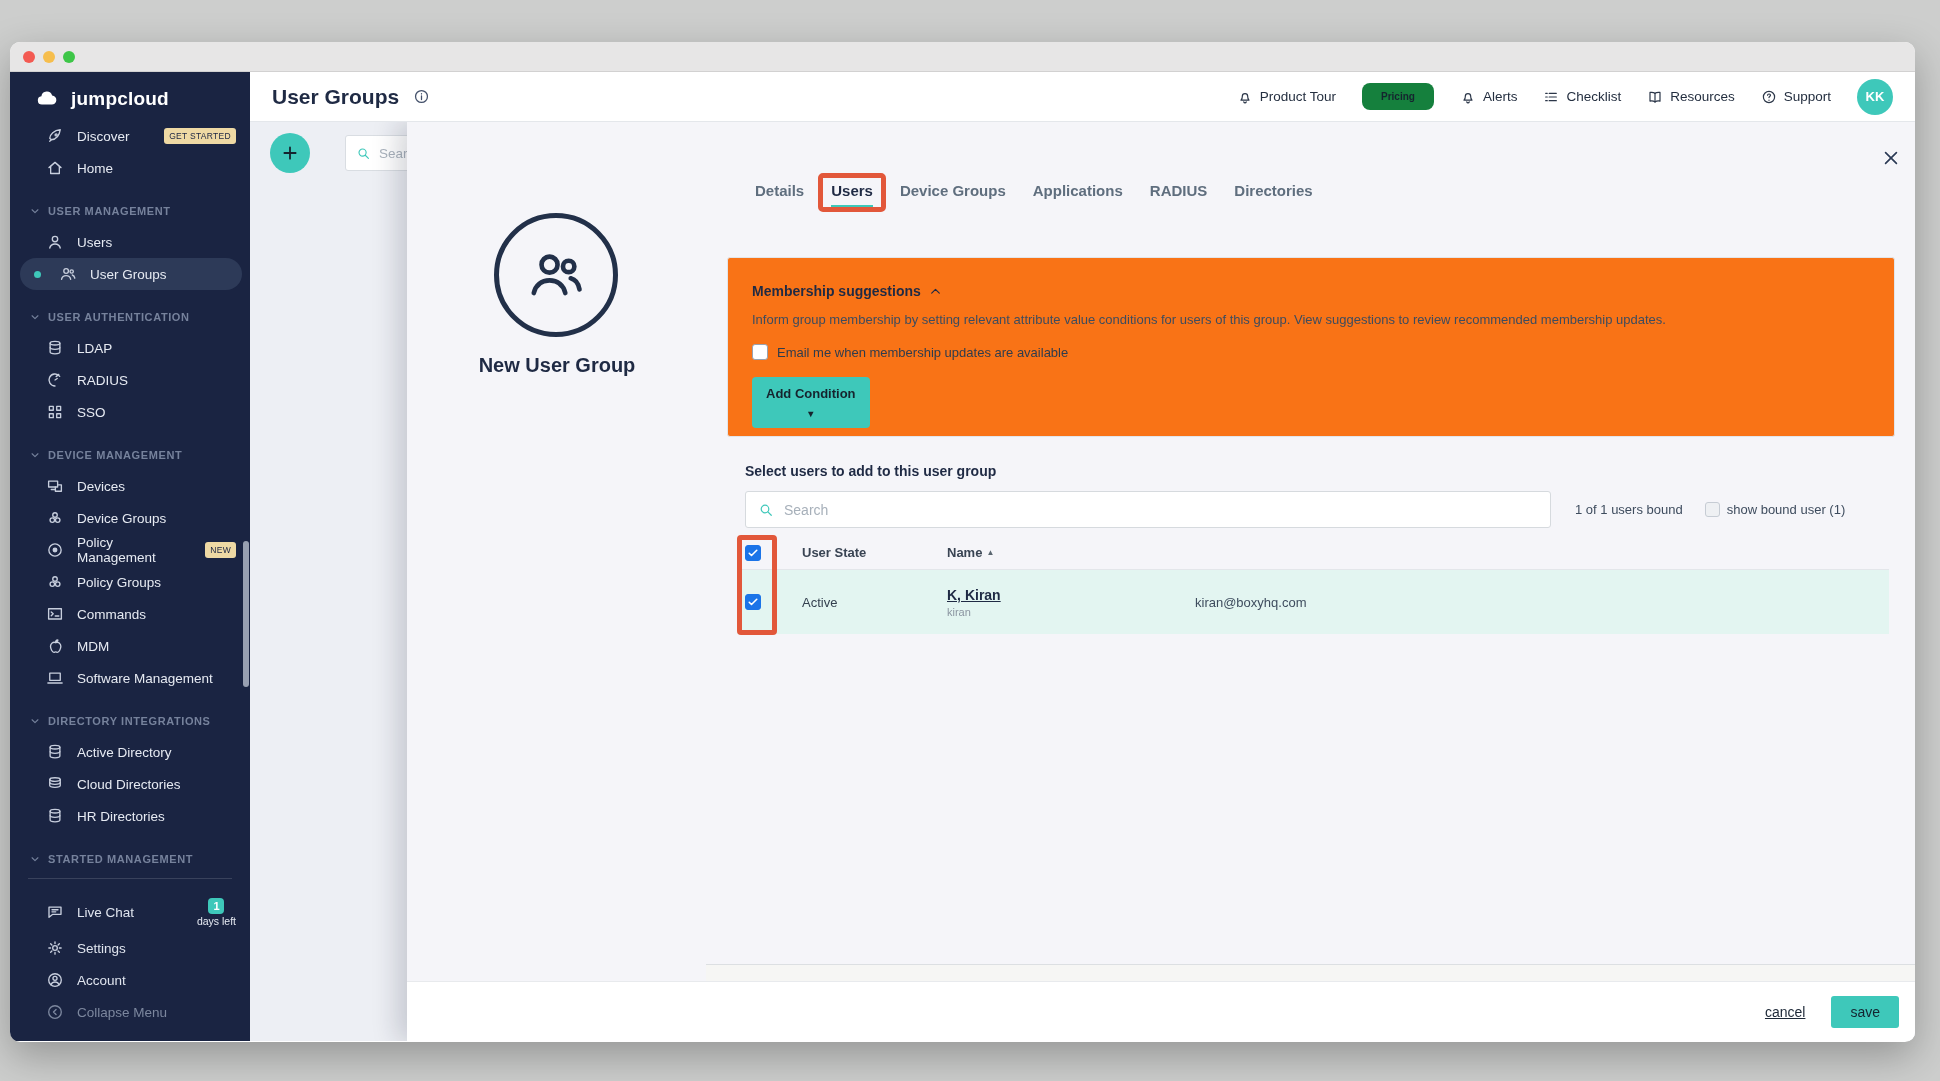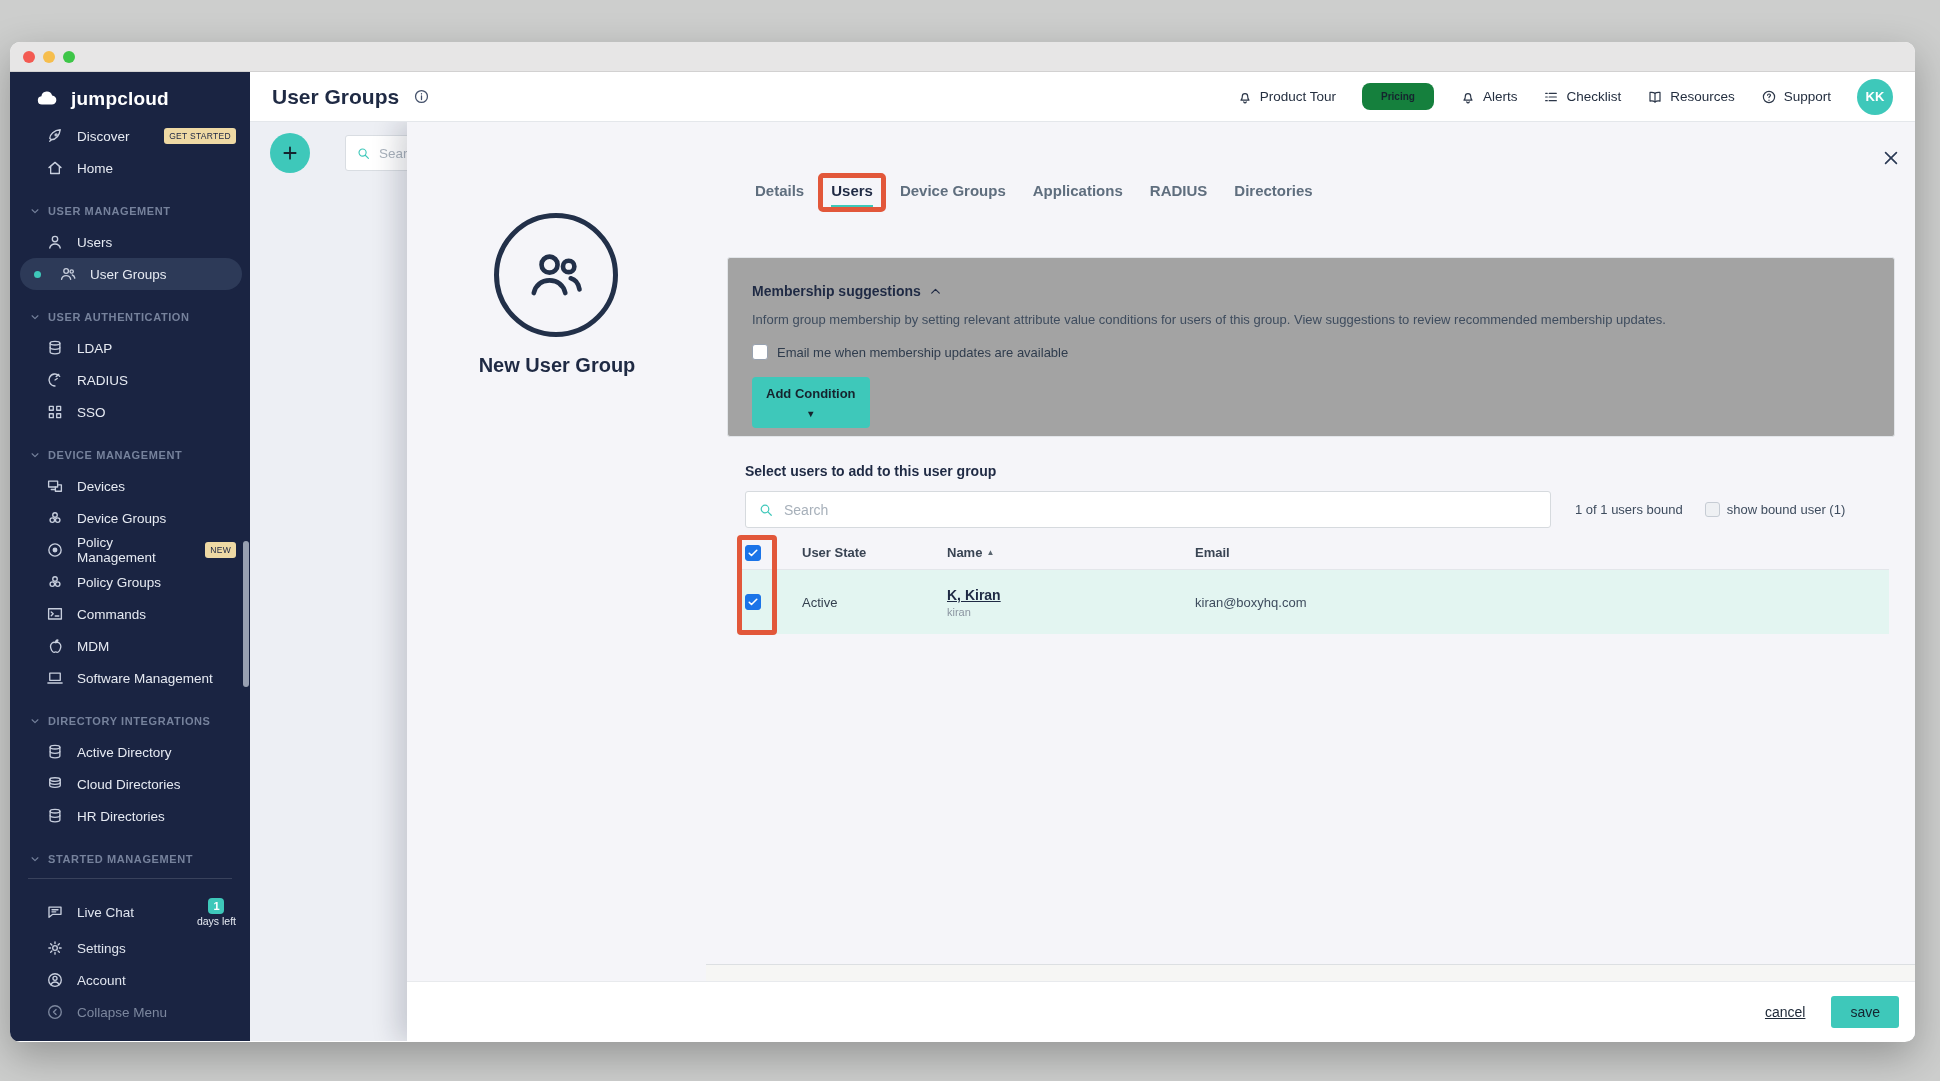--- a/index.html
+++ b/index.html
@@ -79,21 +79,21 @@
   .obj-title { position:absolute; left:0; top:232px; width:300px; text-align:center;
     font-size:20px; font-weight:bold; color:#1f2a44; }
 
   .tabs { position:absolute; left:348px; top:60px; display:flex; gap:27px; }
   .tab { position:relative; font-size:15px; font-weight:bold; color:#5f6e7e; padding-bottom:9px; cursor:pointer; }
   .tab.active { color:#1f2a44; }
   .tab.active .tab-underline { position:absolute; left:0; right:0; bottom:0; height:3px; background:#3ec8ba; }
   .anno-tab { position:absolute; left:-13px; right:-13px; top:-9px; bottom:-4px;
     border:5px solid #e2573a; border-radius:5px; pointer-events:none; }
 
-  .mem-box { position:absolute; left:320px; top:135px; width:1168px; height:180px; background:#a3a3a3;
+  .mem-box { position:absolute; left:320px; top:135px; width:1168px; height:180px; background:#f97316;
     border:1px solid #e2e5e9; border-radius:3px; padding:25px 24px; }
   .mem-title-row { display:flex; align-items:center; gap:8px; cursor:pointer; }
   .mem-title { font-size:14px; font-weight:bold; color:#1f2a44; }
   .mem-title-row .icn { width:13px; height:13px; color:#1f2a44; }
   .mem-desc { margin-top:13px; font-size:13px; color:#3e4c5e; }
   .mem-check { margin-top:17px; display:flex; align-items:center; gap:9px; }
   .mem-check label { font-size:13px; color:#2f3c4d; }
   .add-cond { margin-top:17px; display:inline-flex; align-items:center; gap:8px; background:#3ec8ba;
     color:#16242e; font-size:13px; font-weight:bold; padding:9px 14px; border-radius:4px; cursor:pointer;flex-direction:column; }
   .caret { font-size:10px; line-height:1; }
@@ -595,21 +595,20 @@
                       <svg viewBox="0 0 24 24" fill="none" stroke="currentColor" stroke-width="1.8" stroke-linecap="round" stroke-linejoin="round">
                         <path d="M4.5 12.5l4.5 4.5L19.5 6.5" stroke-width="3.2"></path>
                       </svg>
                     </span>
                 </span>
               </div>
               <div class="c2">User State</div>
               <div class="c3">
                 <span>Name</span><span class="sort-arrow">▲</span>
               </div>
-              <div class="c4">Email</div>
             </div>
             <div class="trow tdata">
               <div class="c1">
                 <span class="cb checked">
                   <span class="icn">
                       <svg viewBox="0 0 24 24" fill="none" stroke="currentColor" stroke-width="1.8" stroke-linecap="round" stroke-linejoin="round">
                         <path d="M4.5 12.5l4.5 4.5L19.5 6.5" stroke-width="3.2"></path>
                       </svg>
                     </span>
                 </span>

